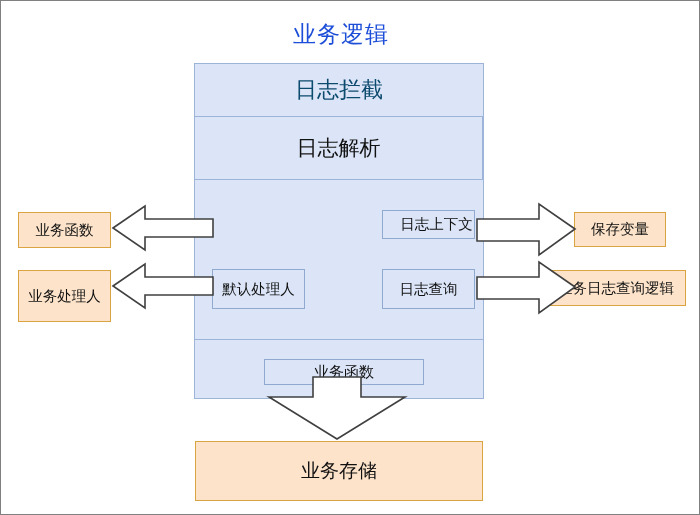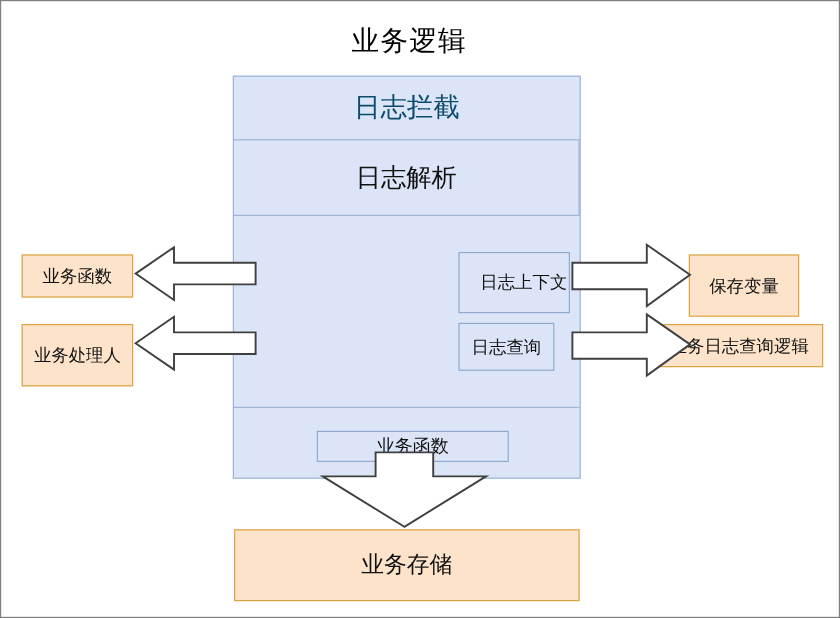--- a/index.html
+++ b/index.html
@@ -21,21 +21,21 @@
   }
   .abs { position: absolute; box-sizing: border-box; }
 
   
   .diagram-title {
     left: 195px;
     top: 18px;
     width: 290px;
     text-align: center;
     font-size: 23px;
-    color: #000000;
+    color: #1d4ed8;
     letter-spacing: 1px;
   }
 
   
   .blue-container {
     left: 193px;
     top: 62px;
     width: 290px;
     height: 336px;
     background: #dbe5f7;
@@ -91,22 +91,22 @@
     border: 1.2px solid #8faace;
     display: flex;
     align-items: center;
     justify-content: center;
     font-size: 14.5px;
     color: #111111;
     box-sizing: border-box;
   }
   .ib-custom-func   { left: 17px;  top: 30px;  width: 93px; height: 40px; }
   .ib-default-hdlr  { left: 17px;  top: 89px;  width: 93px; height: 40px; }
-  .ib-log-context   { left: 187px; top: 30px;  width: 93px; height: 51px; padding-left: 16px; }
-  .ib-log-query     { left: 187px; top: 89px;  width: 80px; height: 40px; }
+  .ib-log-context   { left: 187px; top: 30px;  width: 93px; height: 29px; padding-left: 16px; }
+  .ib-log-query     { left: 187px; top: 89px;  width: 93px; height: 40px; }
 
   .ib-log-storage {
     left: 69px;
     top: 19px;
     width: 160px;
     height: 26px;
     font-size: 15px;
   }
 
   
@@ -117,21 +117,21 @@
     align-items: center;
     justify-content: center;
     color: #111111;
     box-sizing: border-box;
   }
   .orange-box {
     border: 1.3px solid #d9a441;
   }
   .ob-biz-func    { left: 17px;  top: 211px; width: 93px;  height: 36px; font-size: 14.5px; }
   .ob-biz-handler { left: 17px;  top: 269px; width: 93px;  height: 52px; font-size: 14.5px; }
-  .ob-save-var    { left: 573px; top: 211px; width: 92px;  height: 52px; font-size: 14.5px; }
+  .ob-save-var    { left: 573px; top: 211px; width: 92px;  height: 35px; font-size: 14.5px; }
   .ob-biz-query   { left: 545px; top: 269px; width: 140px; height: 36px; font-size: 14.5px; }
   .ob-biz-store   { left: 194px; top: 440px; width: 288px; height: 60px; font-size: 19px; text-align: right; }
 
   
   .arrow-wrap { position: absolute; }
   .arrow-left-1  { left: 108px; top: 203px; width: 106px; height: 48px; }
   .arrow-left-2  { left: 108px; top: 261px; width: 106px; height: 48px; }
   .arrow-right-1 { left: 474px; top: 200px; width: 104px; height: 56px; }
   .arrow-right-2 { left: 474px; top: 258px; width: 104px; height: 56px; }
   .arrow-down-1  { left: 262px; top: 374px; width: 148px; height: 68px; }
@@ -154,20 +154,23 @@
     <div class="blue-row row-parsesave">
       <div class="half-cell left-half">
         <span>日志解析</span>
       </div>
     </div>
 
     <div class="blue-row row-middle">
       <div class="inner-box ib-log-context">
         <span>日志上下文</span>
       </div>
+      <div class="inner-box ib-default-hdlr">
+        <span>默认处理人</span>
+      </div>
       <div class="inner-box ib-log-query">
         <span>日志查询</span>
       </div>
     </div>
 
     <div class="blue-row row-storage">
       <div class="inner-box ib-log-storage">
         <span>业务函数</span>
       </div>
     </div>

